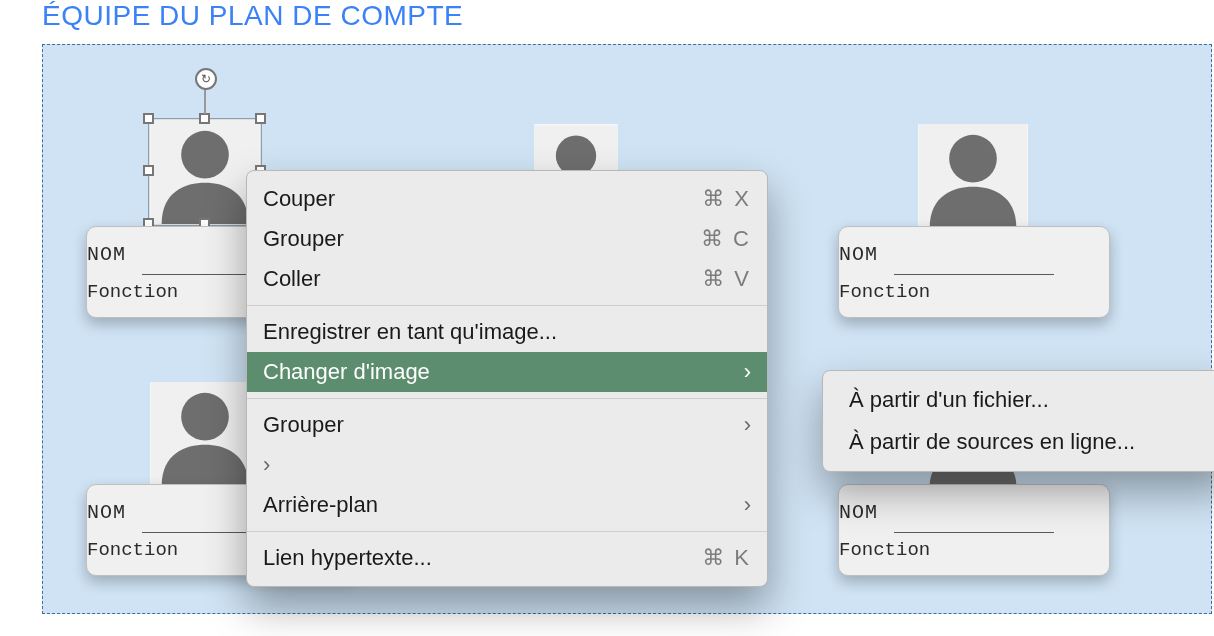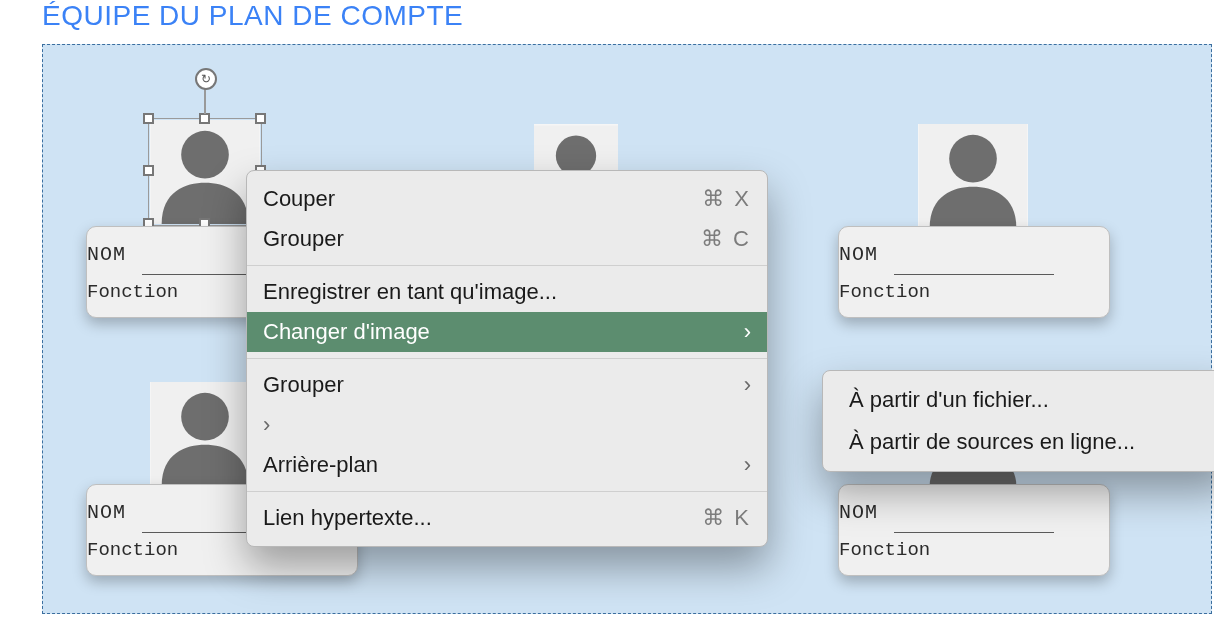--- a/index.html
+++ b/index.html
@@ -234,20 +234,24 @@
 <div class="menu" style="left:246px; top:170px; width:520px;">
 
   <div class="menu-item">
     <span class="left">Couper</span>
     <span class="shortcut">⌘ X</span>
   </div>
   <div class="menu-item">
     <span class="left">Grouper</span>
     <span class="shortcut">⌘ C</span>
   </div>
+  <div class="menu-item">
+    <span class="left">Coller</span>
+    <span class="shortcut">⌘ V</span>
+  </div>
 
   <div class="menu-sep"></div>
 
   <div class="menu-item">
     <span class="left">Enregistrer en tant qu'image...</span>
     <span></span>
   </div>
   <div class="menu-item highlight">
     <span class="left">Changer d'image</span>
     <span class="chevron">›</span>

